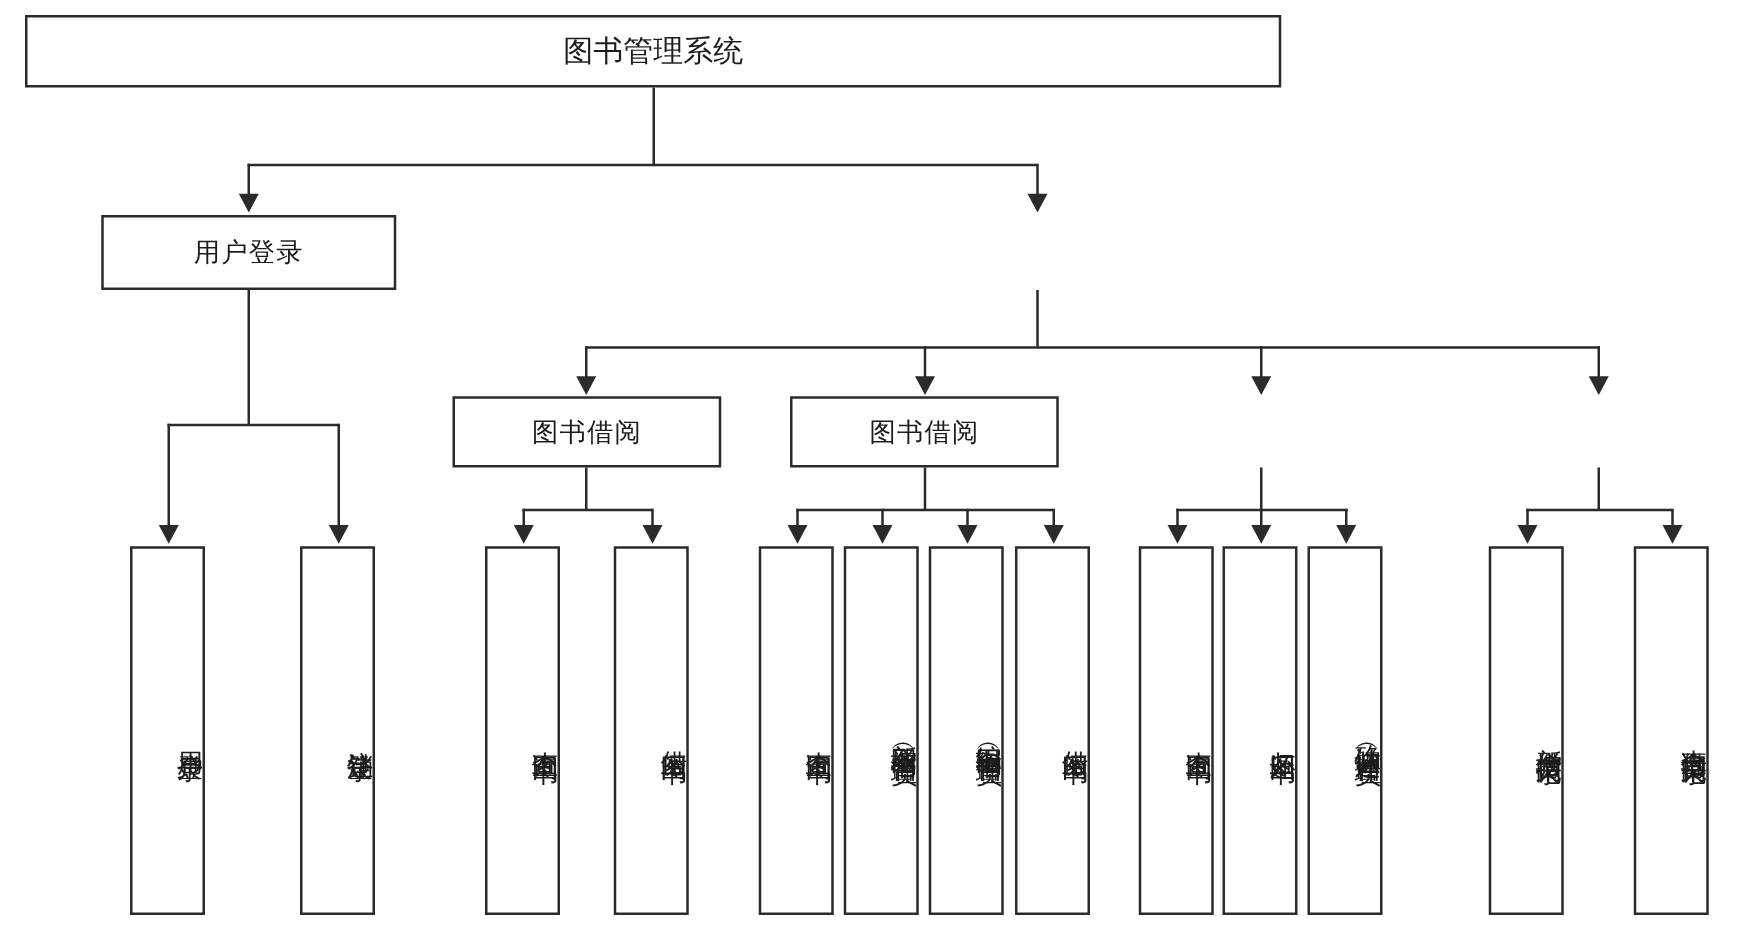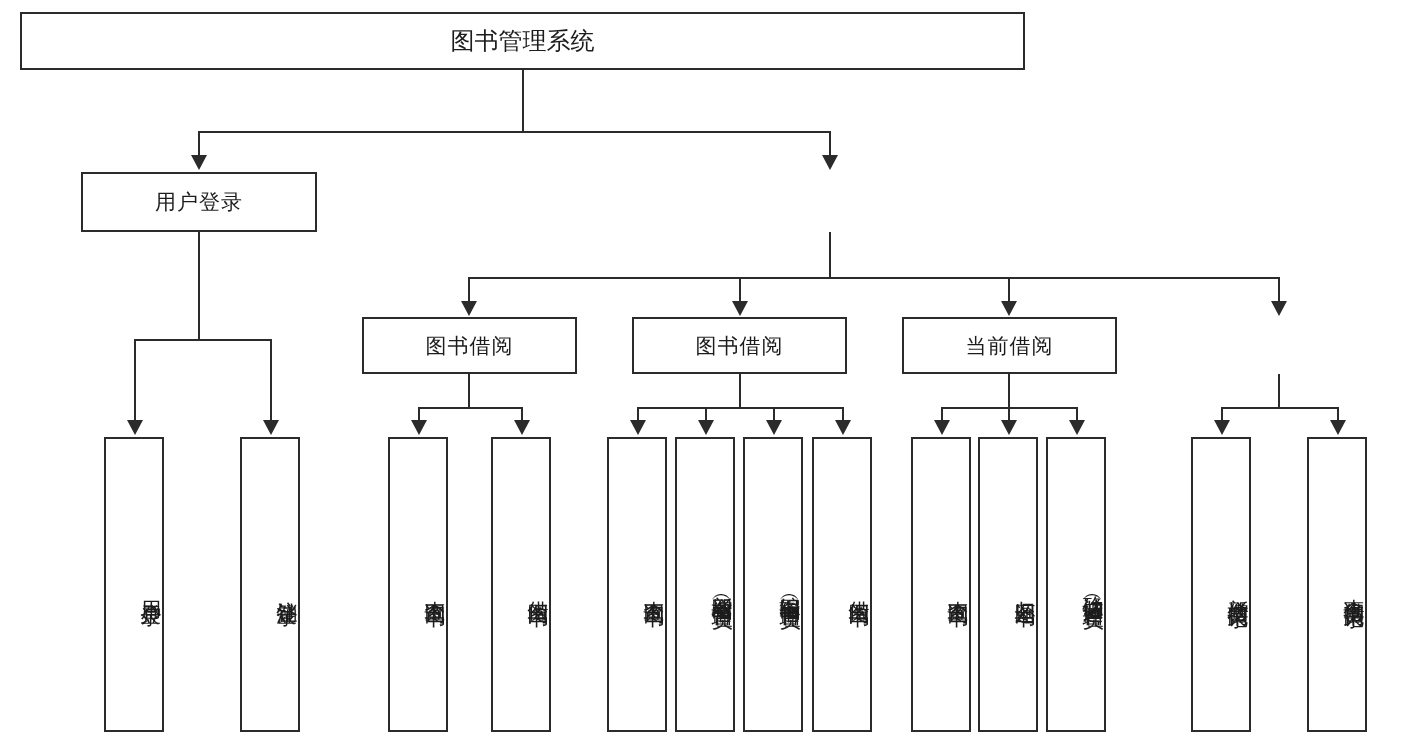--- a/index.html
+++ b/index.html
@@ -105,23 +105,20 @@
   <div class="arrow" style="left:1001px;top:301px;"></div>
   <div class="vline" style="left:1278px;top:277px;height:25px;"></div>
   <div class="arrow" style="left:1271px;top:301px;"></div>
 
   <div class="node h" style="left:362px;top:317px;width:215px;height:57px;">
     <span>图书借阅</span>
   </div>
   <div class="node h" style="left:632px;top:317px;width:215px;height:57px;">
     <span>图书借阅</span>
   </div>
-  <div class="node h" style="left:902px;top:317px;width:215px;height:57px;">
-    <span>当前借阅</span>
-  </div>
 
   <div class="vline" style="left:468px;top:374px;height:34px;"></div>
   <div class="hline" style="left:418px;top:407px;width:104px;"></div>
   <div class="vline" style="left:418px;top:407px;height:14px;"></div>
   <div class="arrow" style="left:411px;top:420px;"></div>
   <div class="vline" style="left:521px;top:407px;height:14px;"></div>
   <div class="arrow" style="left:514px;top:420px;"></div>
 
   <div class="vline" style="left:739px;top:374px;height:34px;"></div>
   <div class="hline" style="left:637px;top:407px;width:206px;"></div>

